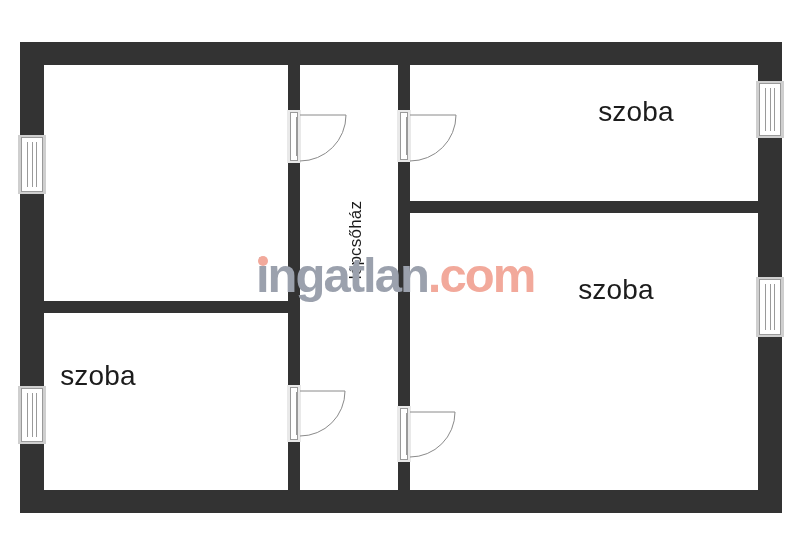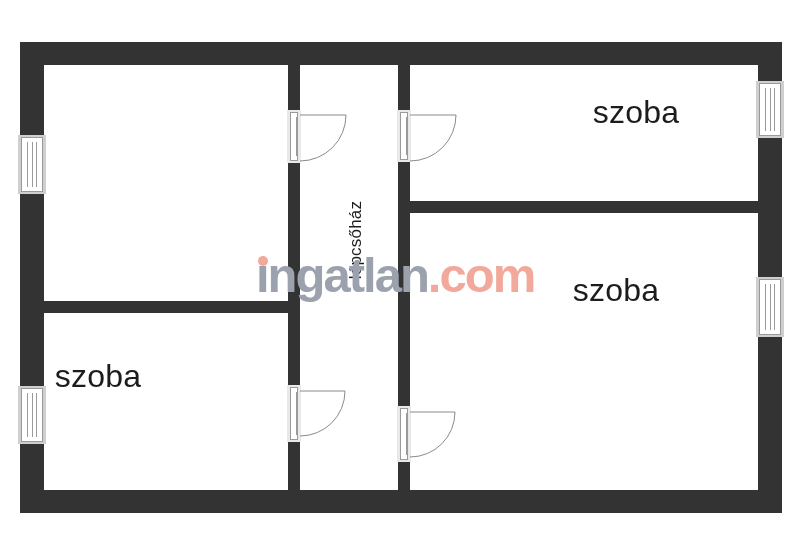--- a/index.html
+++ b/index.html
@@ -13,21 +13,21 @@
   .win-inner{position:absolute;top:2px;bottom:2px;left:3px;right:3px;background:#ffffff;border:1px solid #9a9a9a;}
   .win-pane{position:absolute;top:4px;bottom:4px;left:5px;right:5px;border-left:1px solid #9a9a9a;border-right:1px solid #9a9a9a;}
   .win-pane::after{content:"";position:absolute;left:50%;top:0;bottom:0;width:1px;background:#9a9a9a;}
   .jamb{background:#e9e9e9;}
   
   .swing-layer{position:absolute;left:0;top:0;width:800px;height:557px;pointer-events:none;}
   .swing-layer path{stroke:var(--door-line,#8a8a8a);stroke-width:1;fill:none;}
   
   .room-label{
     position:absolute;transform:translate(-50%,-50%);
-    font-size:32px;color:var(--label,#1c1c1c);letter-spacing:0.2px;white-space:nowrap;
+    font-size:28px;color:var(--label,#1c1c1c);letter-spacing:0.2px;white-space:nowrap;
   }
   .room-label.small{font-size:17px;}
   .room-label.vertical{transform:translate(-50%,-50%) rotate(-90deg);}
   
   .watermark{
     position:absolute;left:256px;top:251px;line-height:1;white-space:nowrap;
     font-size:49px;font-weight:bold;letter-spacing:-2px;
   }
   .wm-main{color:var(--wm-brand,#9ba1ad);text-align:right;}
   .wm-suffix{color:var(--wm-accent,#f2a99b);}

